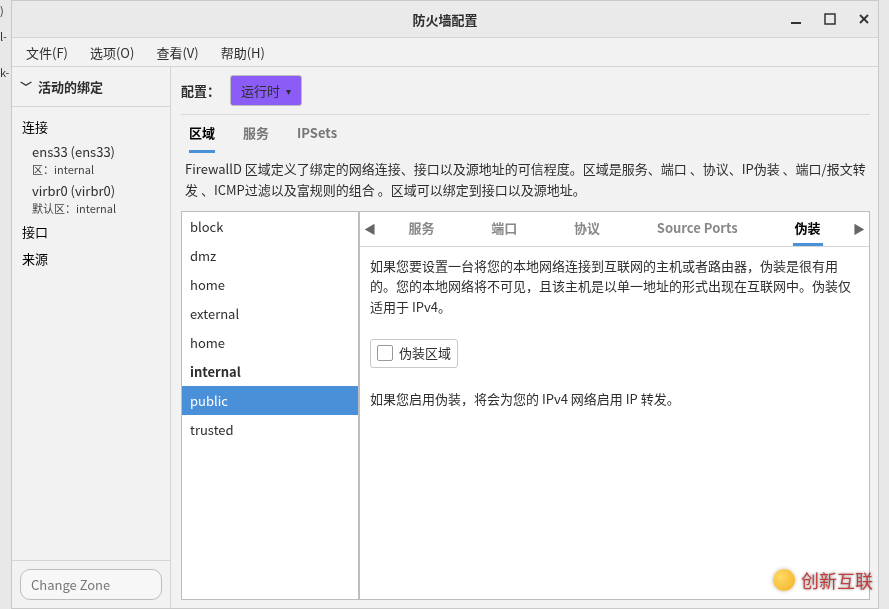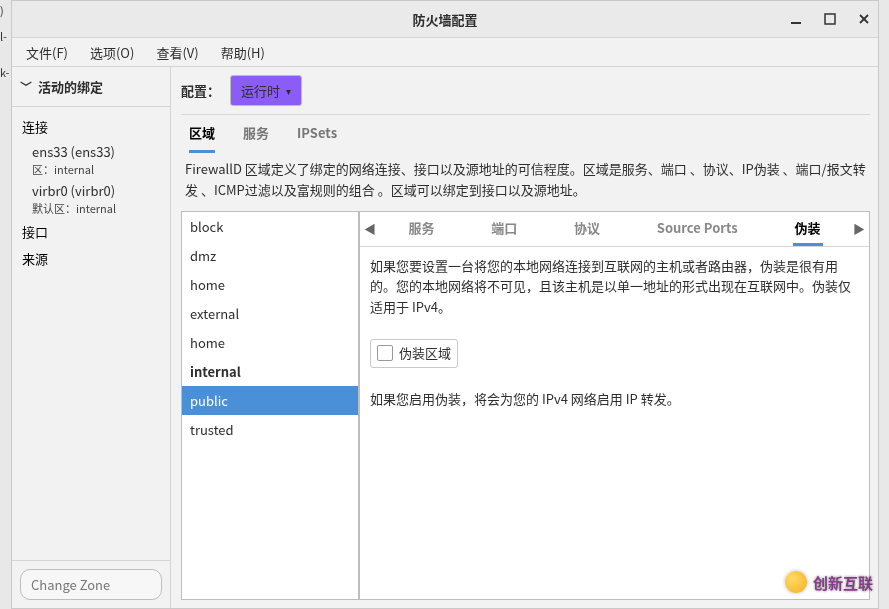--- a/index.html
+++ b/index.html
@@ -41,21 +41,21 @@
 .arrow{width:20px;text-align:center;color:#666;font-size:12px}
 .stwrap{flex:1;display:flex;justify-content:space-around}
 .stab{color:#888;font-weight:bold;padding:6px 2px}
 .stab.active{color:#000;border-bottom:3px solid #4a90d9}
 .rbody{padding:9px 10px;line-height:1.6}
 .chkrow{display:flex;align-items:center;gap:6px;border:1px solid #c9c9c9;border-radius:3px;padding:3px 6px;width:fit-content;margin:21px 0}
 .chkbox{width:14px;height:14px;border:1px solid #999;border-radius:2px;background:#fff}
 .status{height:26px;border-top:1px solid #d5d5d5;display:flex;align-items:center;padding:0 10px;font-size:12px}
 .brand{position:absolute;right:16px;bottom:16px;display:flex;align-items:center;gap:6px;opacity:.85}
 .brandicon{width:22px;height:22px;border-radius:50%;background:radial-gradient(circle at 35% 35%,#ffd54a,#f2a100);box-shadow:0 0 4px rgba(0,0,0,.3)}
-.brandtxt{color:#701a75;font-size:15px;font-weight:bold;text-shadow:0 0 3px rgba(0,0,0,.6)}
+.brandtxt{color:#b91c1c;font-size:18px;font-weight:normal;text-shadow:0 0 3px rgba(0,0,0,.6)}
 </style>
 </head>
 <body>
 
 <div class="desktop">
  <div class="leftlabels">
   <div style="margin-top:2px">)</div>
   <div style="margin-top:10px">l-</div>
   <div style="margin-top:20px">k-</div>
  </div>

